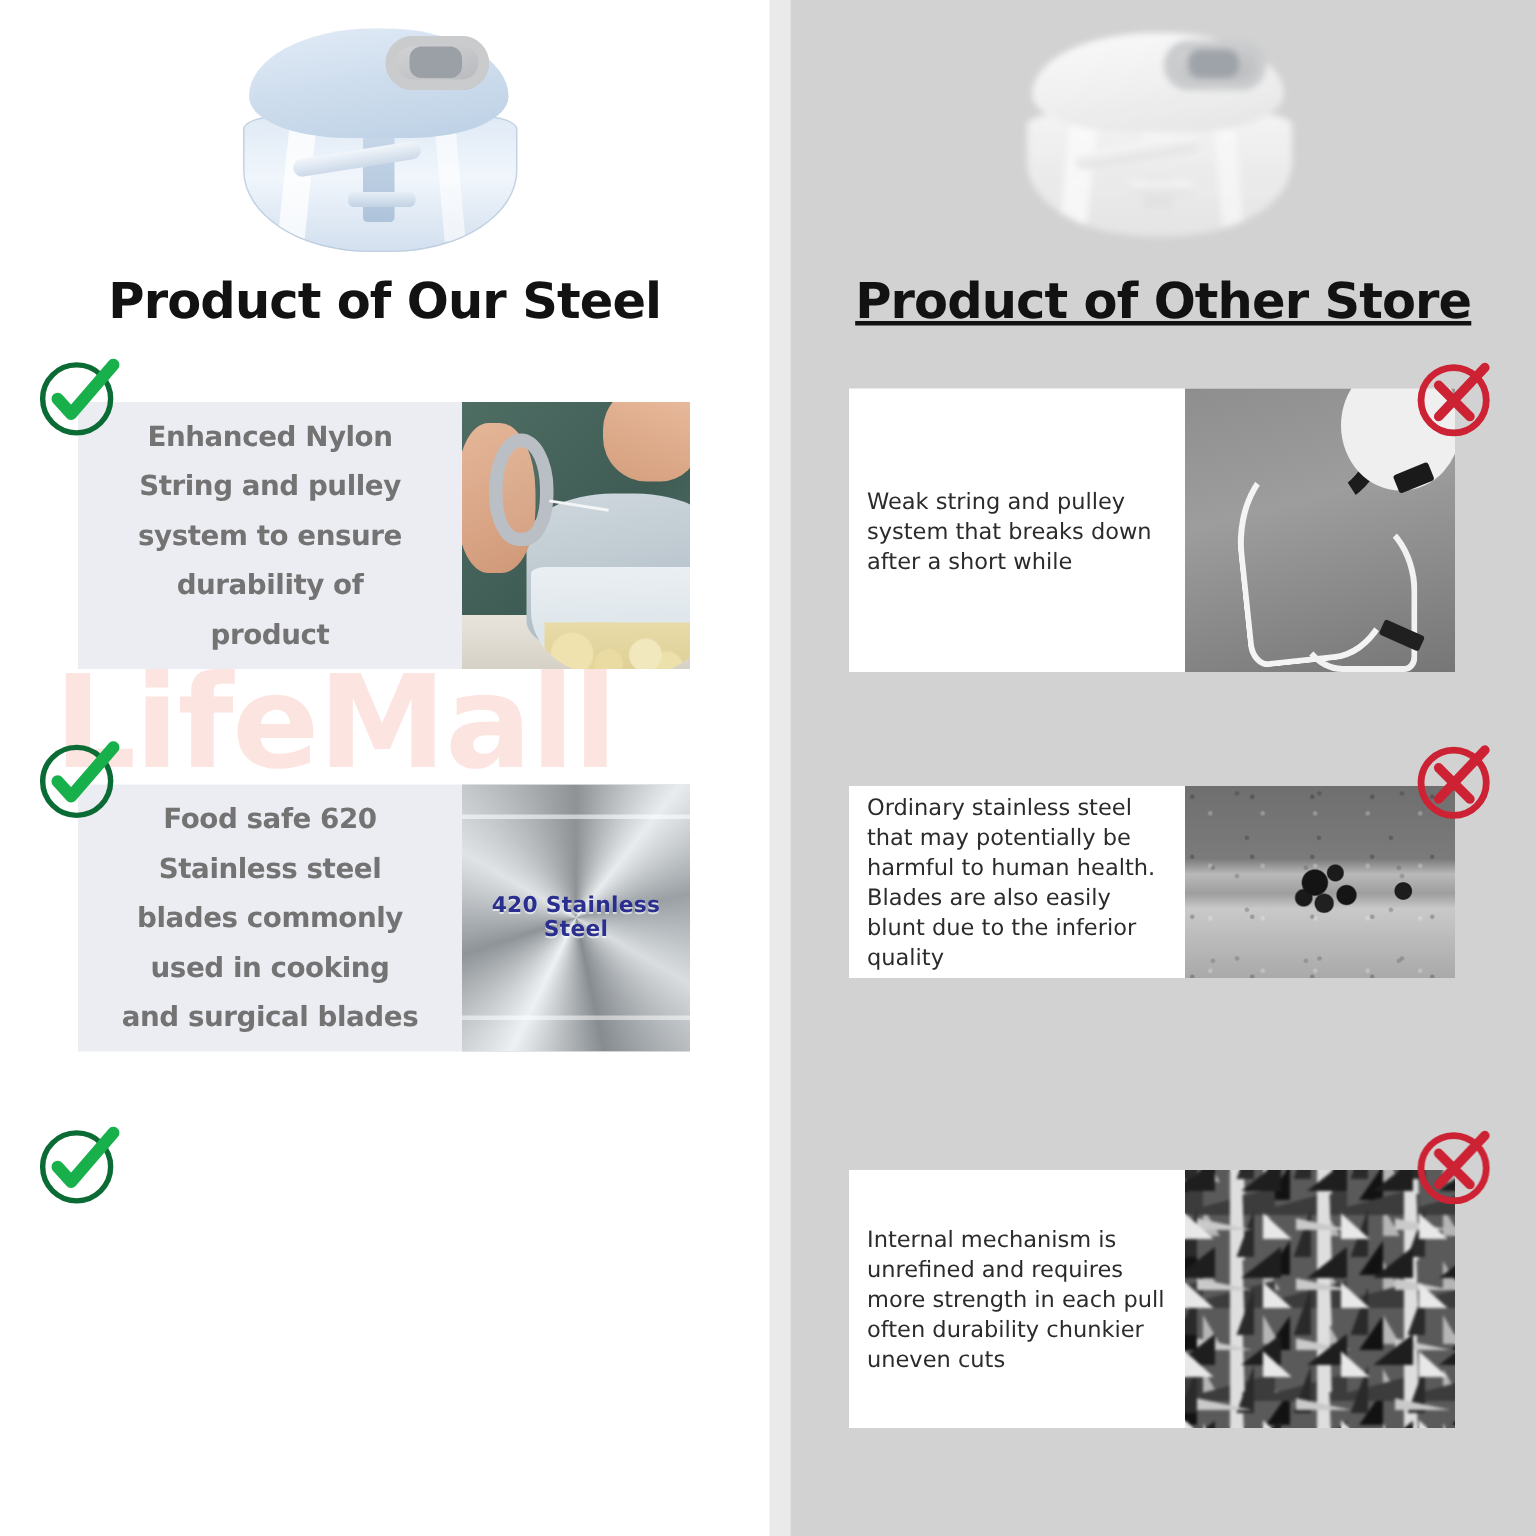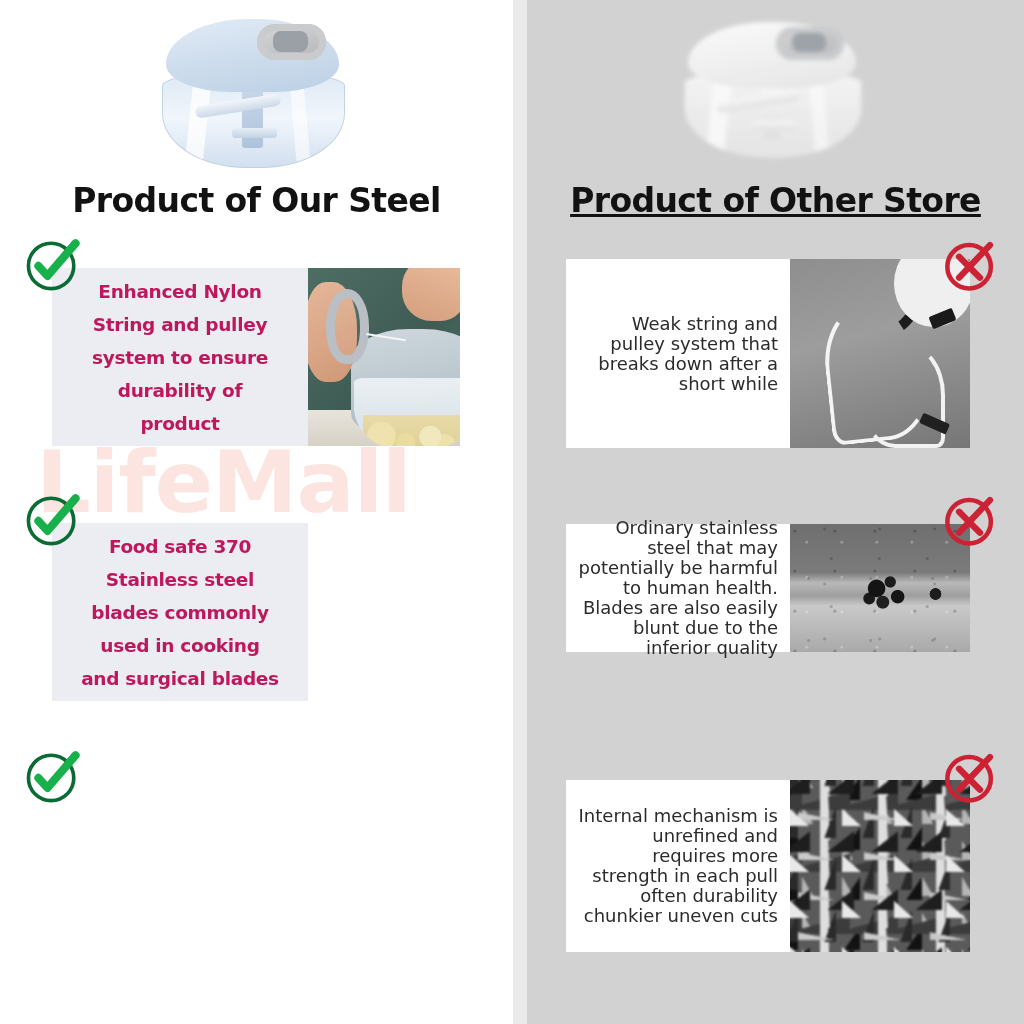--- a/index.html
+++ b/index.html
@@ -179,41 +179,41 @@
     justify-content: center;
     box-sizing: border-box;
     padding: 8px 14px;
   }
   .card-left .card-text p {
     margin: 15px;
     font-family: "DejaVu Sans", sans-serif;
     font-size: 18.5px;
     font-weight: 600;
     line-height: 33px;
-    color: #be185d;
+    color: #737373;
     text-align: center;
     letter-spacing: -0.3px;
   }
   .card-right .card-text {
     width: 224px;
     background: #ffffff;
     display: flex;
     align-items: center;
     justify-content: center;
     box-sizing: border-box;
     padding: 8px 12px;
   }
   .card-right .card-text p {
     margin: 0;
     font-family: "DejaVu Sans", sans-serif;
-    font-size: 18px;
+    font-size: 15px;
     font-weight: 400;
     line-height: 20px;
     color: #2b2b2b;
-    text-align: right;
+    text-align: left;
   }
 
   .card-img {
     flex: 1;
     position: relative;
     overflow: hidden;
     background: #cfcfcf;
   }
 
   
@@ -492,21 +492,28 @@
         <div class="thumb-b"></div>
         <div class="thumb-a"></div>
         <div class="pull-ring"></div>
         <div class="pull-string"></div>
       </div>
     </div>
   </div>
 
   <div class="card card-left" style="top:523px;height:178px">
     <div class="card-text">
-      <p>Food safe 370 Stainless steel blades commonly used in cooking and surgical blades</p>
+      <p>Food safe 620 Stainless steel blades commonly used in cooking and surgical blades</p>
+    </div>
+    <div class="card-img">
+      <div class="img-steel">
+        <div class="bar-top"></div>
+        <div class="bar-bottom"></div>
+        <div class="steel-label">420 Stainless Steel</div>
+      </div>
     </div>
   </div>
 
 
   <div class="card card-right" style="top:259px;height:189px">
     <div class="card-text">
       <p>Weak string and pulley system that breaks down after a short while</p>
     </div>
     <div class="card-img">
       <div class="img-gray img-string">

